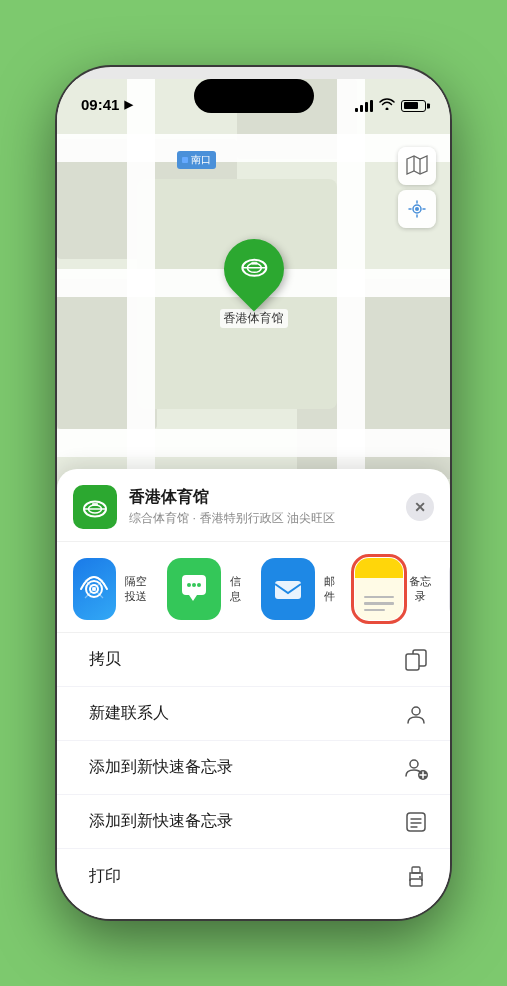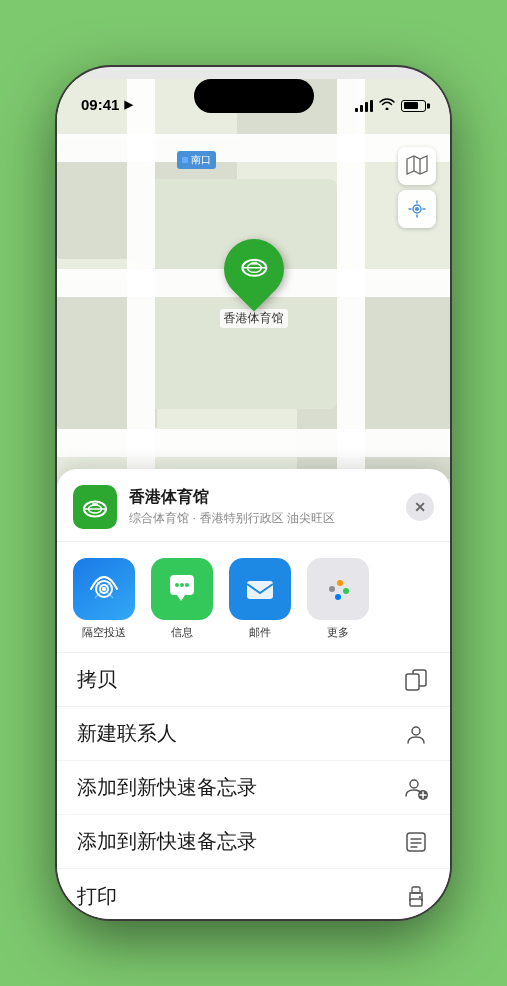--- a/index.html
+++ b/index.html
@@ -296,21 +296,21 @@
     .apps-row {
       display: flex;
       align-items: flex-start;
       padding: 16px 16px 12px;
       gap: 16px;
       overflow: hidden;
       border-bottom: 1px solid #f0f0f0;
     }
     .app-item {
       display: flex;
-      flex-direction: column;
+      flex-direction: row;
       align-items: center;
       gap: 5px;
       cursor: pointer;
     }
     .app-icon {
       width: 62px;
       height: 62px;
       border-radius: 14px;
       display: flex;
       align-items: center;
@@ -350,22 +350,23 @@
     .action-row {
       display: flex;
       align-items: center;
       padding: 0 20px;
       height: 54px;
       border-bottom: 1px solid #f2f2f7;
       cursor: pointer;
     }
     .action-label {
       flex: 1;
-      font-size: 20px;
+      font-size: 16px;
       color: #1a1a1a;
+      margin-left: 12px;
     }
     .action-icon {
       width: 28px;
       height: 28px;
       display: flex;
       align-items: center;
       justify-content: center;
       color: #555;
       font-size: 18px;
     }
@@ -516,20 +517,30 @@
         <div class="app-item">
           <div class="app-icon app-icon-mail">
             <svg width="36" height="36" viewBox="0 0 36 36">
               <rect x="5" y="10" width="26" height="18" rx="3" fill="#fff" opacity="0.9"></rect>
               <path d="M5 13 L18 22 L31 13" stroke="#1e88e5" stroke-width="2" fill="none"></path>
             </svg>
           </div>
           <span class="app-label">邮件</span>
         </div>
 
+        <div class="app-item app-item-selected">
+          <div class="app-icon" style="background: linear-gradient(180deg, #ffd60a 0%, #ffd60a 32%, #fffbe6 32%); border-radius:14px; position:relative;">
+            <div style="position:absolute; bottom:9px; left:9px; right:9px; display:flex; flex-direction:column; gap:4px;">
+              <div style="height:2.5px; background:#bbb; border-radius:1px;"></div>
+              <div style="height:2.5px; background:#bbb; border-radius:1px;"></div>
+              <div style="height:2.5px; background:#bbb; border-radius:1px; width:70%;"></div>
+            </div>
+          </div>
+          <span class="app-label">备忘录</span>
+        </div>
 
         <div class="app-item">
           <div class="app-icon app-icon-more">
             <svg width="28" height="28" viewBox="0 0 28 28">
               <circle cx="8" cy="14" r="3" fill="#8e8e93"></circle>
               <circle cx="16" cy="8" r="3" fill="#ff9500"></circle>
               <circle cx="22" cy="16" r="3" fill="#34c759"></circle>
               <circle cx="14" cy="22" r="3" fill="#007aff"></circle>
             </svg>
           </div>

